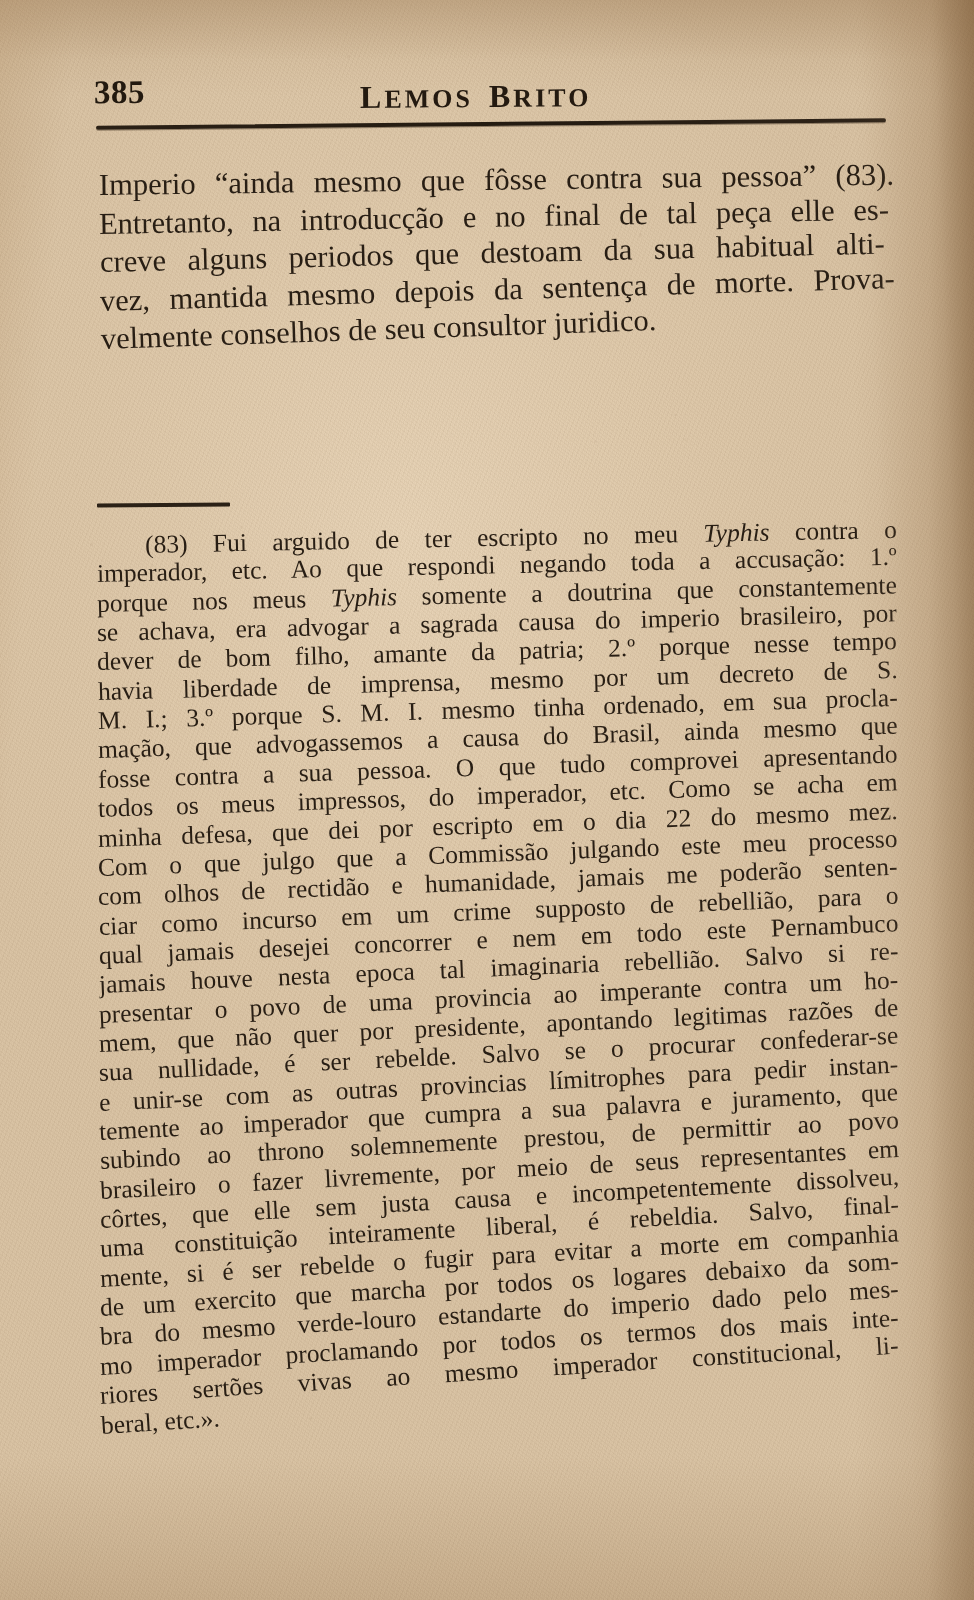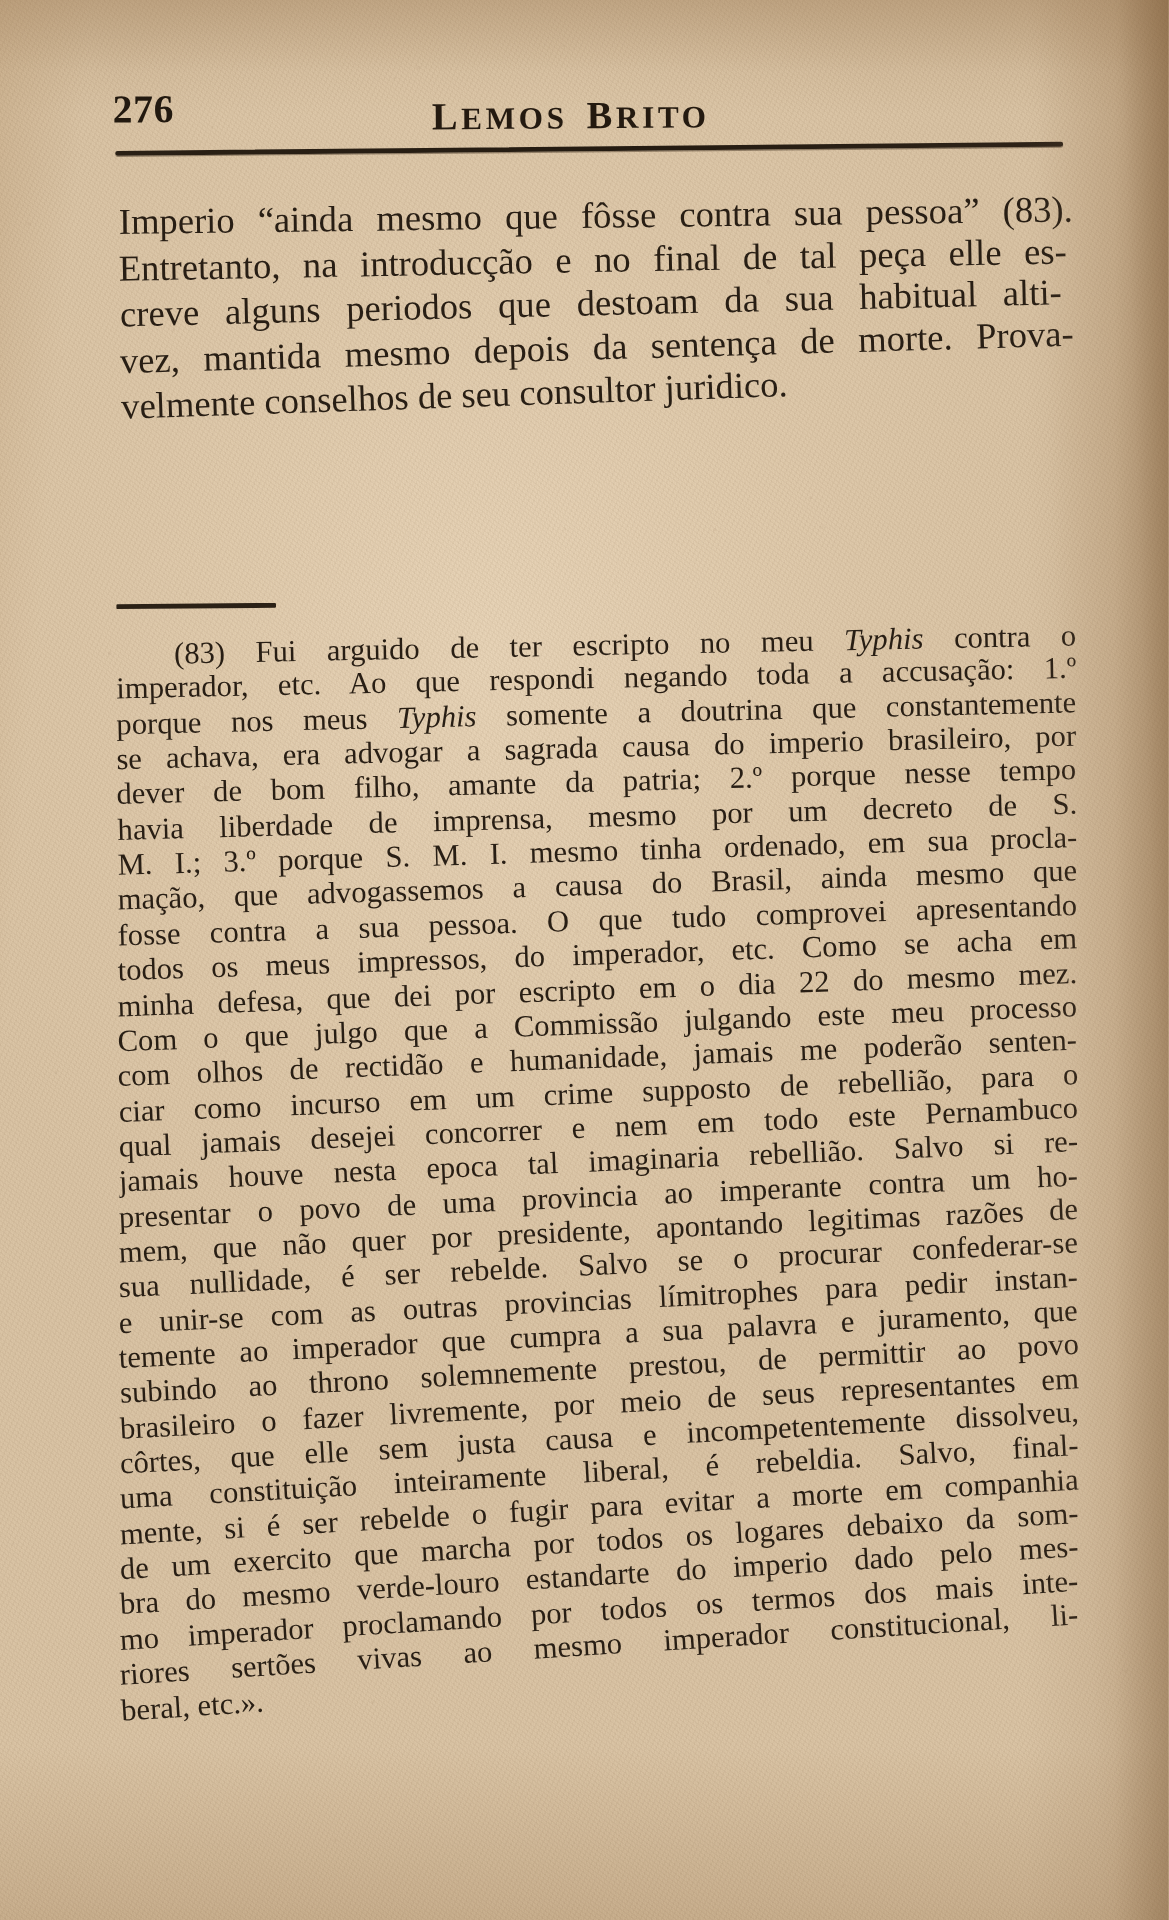--- a/index.html
+++ b/index.html
@@ -238,21 +238,21 @@
     <div class="fleck" style="width: 1.64124px; height: 1.64124px; left: 38.1641px; top: 30.1869px; opacity: 0.35;"></div>
     <div class="fleck" style="width: 2.68992px; height: 2.68992px; left: 470.025px; top: 1059.41px; opacity: 0.45;"></div>
     <div class="fleck" style="width: 1.99937px; height: 1.99937px; left: 138.453px; top: 1564.53px; opacity: 0.57;"></div>
     <div class="fleck" style="width: 3.18658px; height: 3.18658px; left: 683.474px; top: 438.28px; opacity: 0.27;"></div>
     <div class="fleck" style="width: 1.55743px; height: 1.55743px; left: 438.676px; top: 1316.99px; opacity: 0.23;"></div>
   </div>
 
 <div class="sheet">
 
   <div class="hdr">
-    <div class="folio">276</div>
+    <div class="folio">385</div>
     <div class="runhead" id="runhead"><span class="cap">L</span><span class="">E</span><span class="">M</span><span class="">O</span><span class="">S</span><span class="sp" style="width:16px"></span><span class="cap">B</span><span class="">R</span><span class="">I</span><span class="">T</span><span class="">O</span></div>
     <div class="hrule"></div>
   </div>
 
   <div class="body" id="bodyblock">
       <div class="line" style="left: 99px; top: 168px; width: 795px; transform: rotate(-0.75deg); text-align: justify; text-align-last: justify; white-space: normal; overflow: hidden;">Imperio “ainda mesmo que fôsse contra sua pessoa” (83).</div>
       <div class="line" style="left: 99.4px; top: 206.5px; width: 790px; transform: rotate(-1.05deg); text-align: justify; text-align-last: justify; white-space: normal; overflow: hidden;">Entretanto, na introducção e no final de tal peça elle es-</div>
       <div class="line" style="left: 99.8px; top: 245px; width: 785px; transform: rotate(-1.35deg); text-align: justify; text-align-last: justify; white-space: normal; overflow: hidden;">creve alguns periodos que destoam da sua habitual alti-</div>
       <div class="line" style="left: 100.2px; top: 283.5px; width: 795px; transform: rotate(-1.65deg); text-align: justify; text-align-last: justify; white-space: normal; overflow: hidden;">vez, mantida mesmo depois da sentença de morte.   Prova-</div>
       <div class="line" style="left: 100.6px; top: 322px; width: 560px; transform: rotate(-1.95deg);">velmente conselhos de seu consultor juridico.</div>

